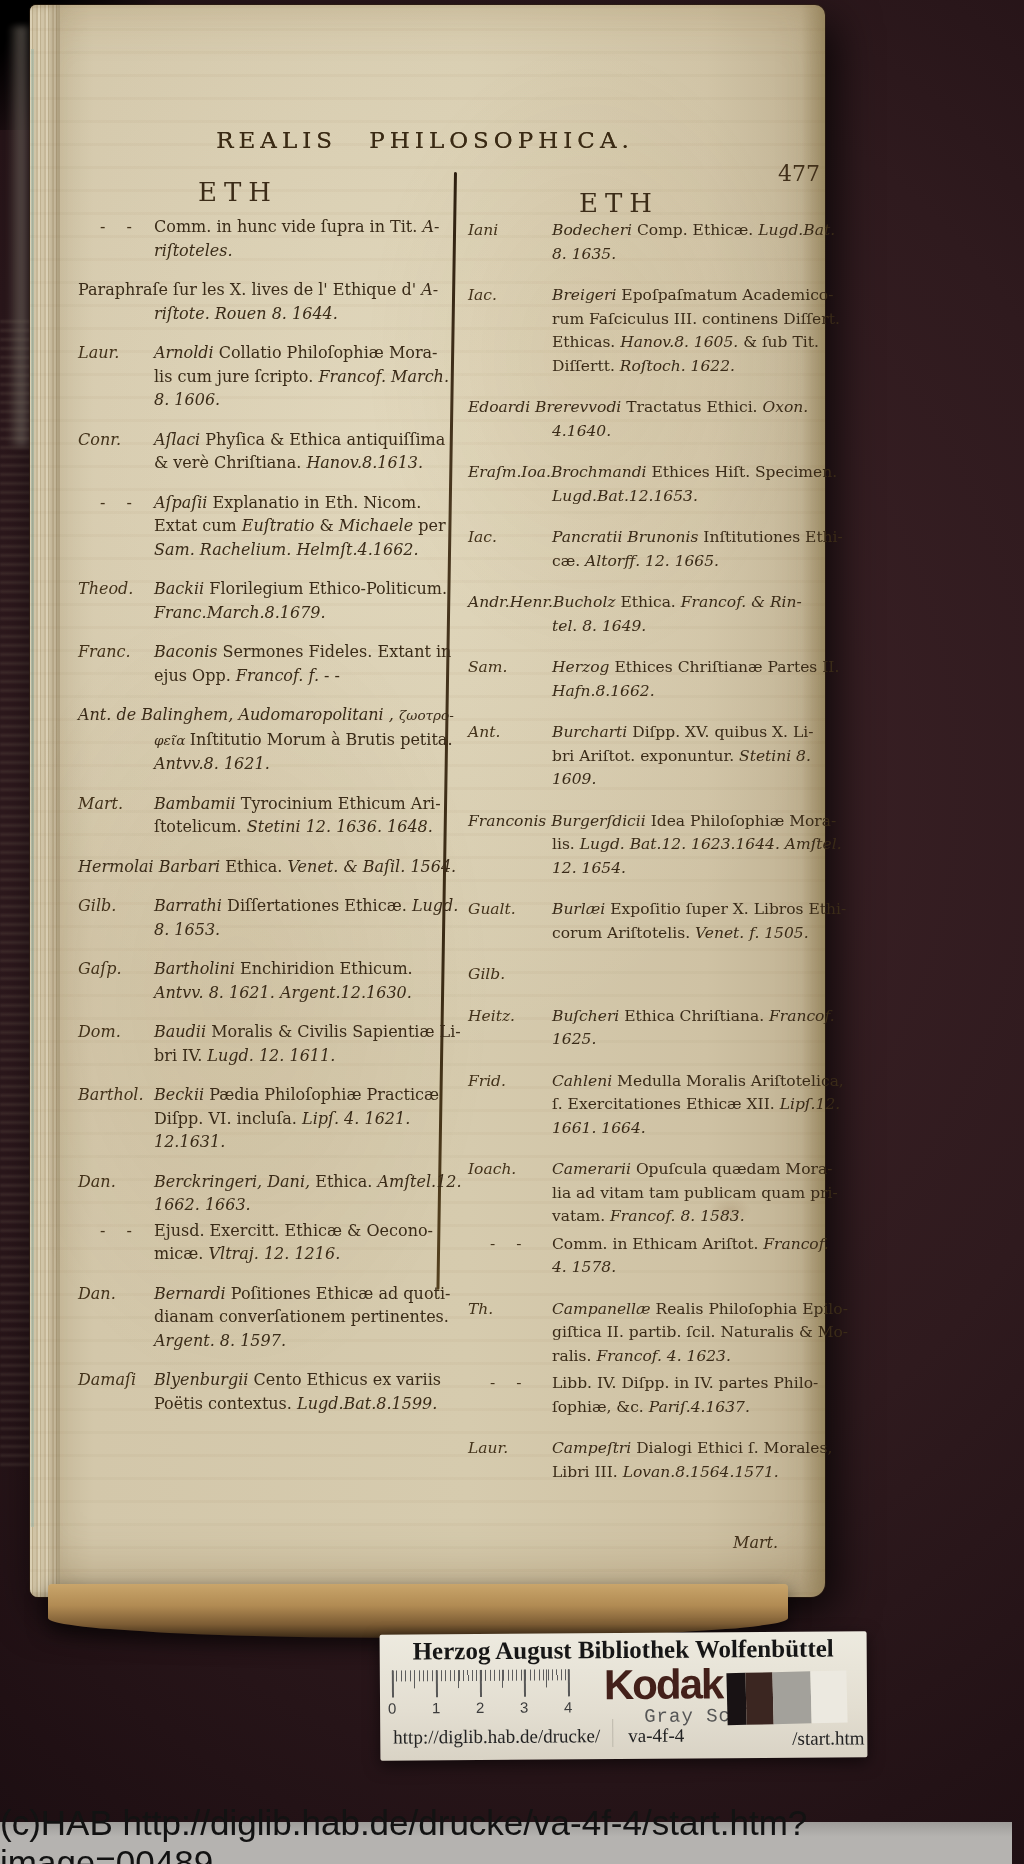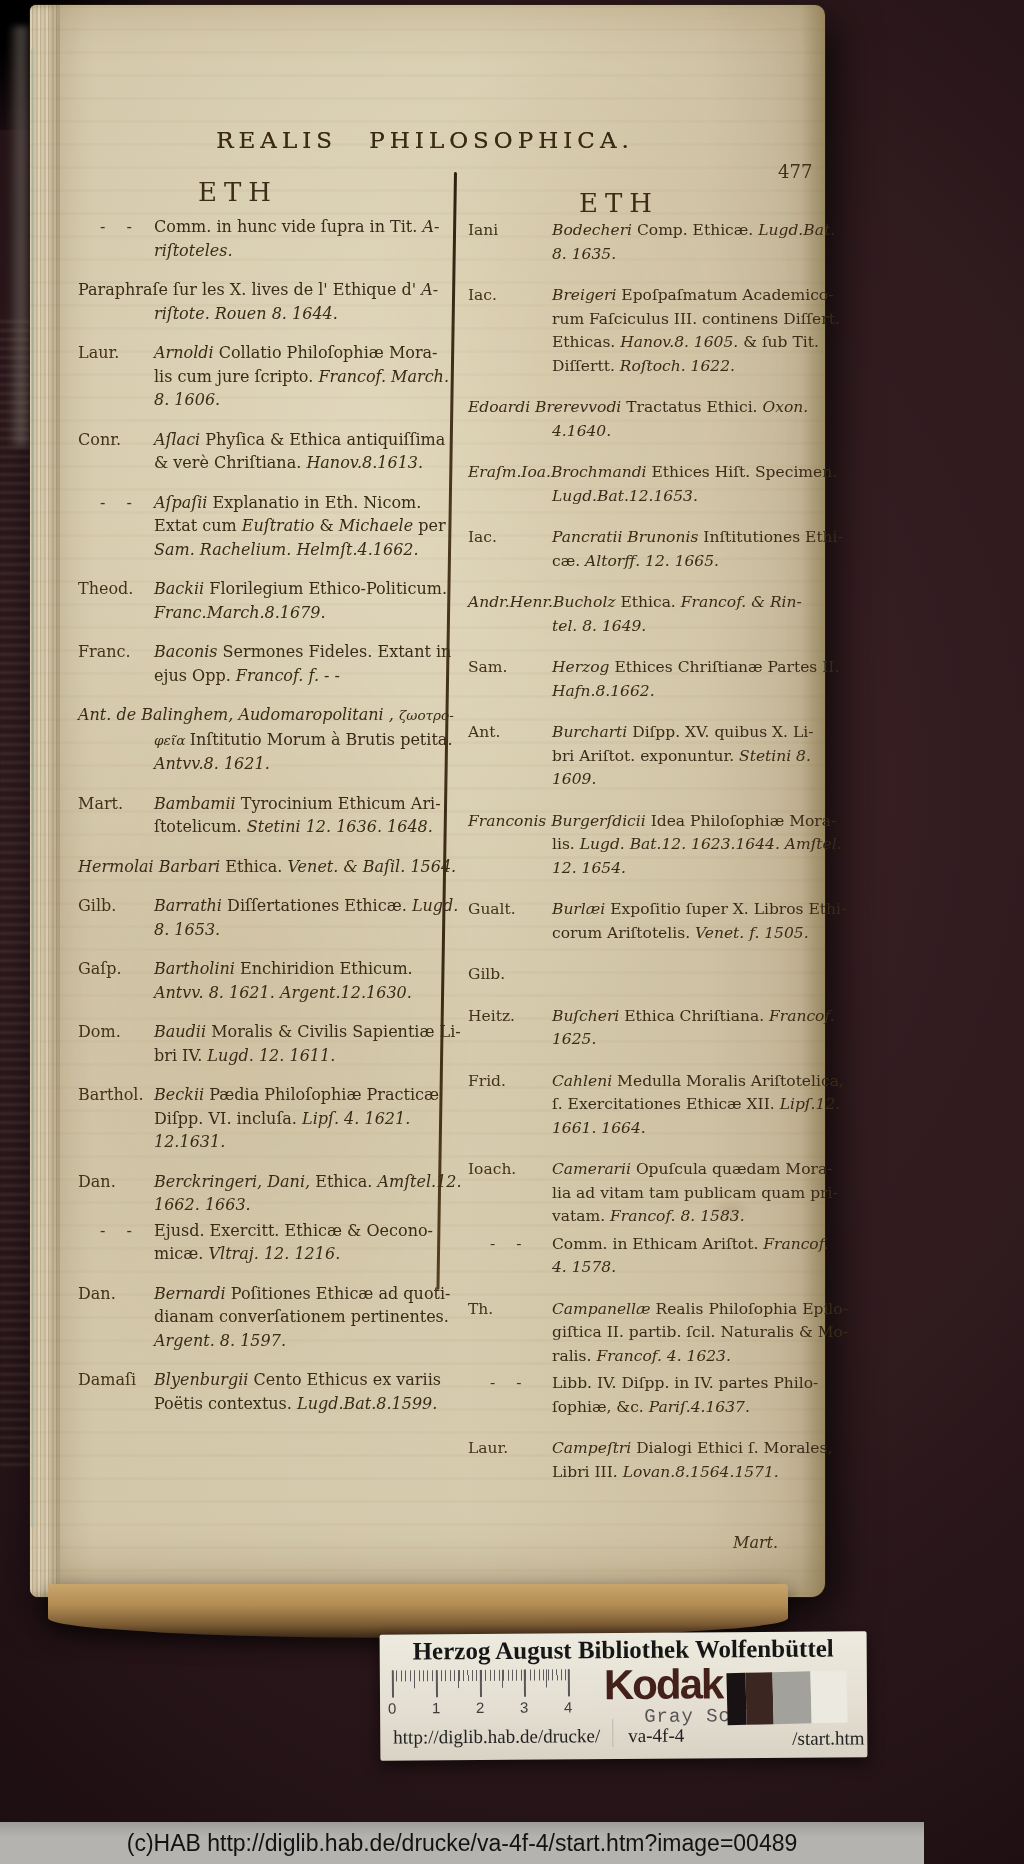--- a/index.html
+++ b/index.html
@@ -40,35 +40,35 @@
     background:
       radial-gradient(40% 28% at 70% 22%, rgba(148,108,48,.07), transparent 70%),
       radial-gradient(46% 36% at 26% 62%, rgba(140,100,48,.07), transparent 70%),
       radial-gradient(30px 18px at 700px 1205px, rgba(110,70,30,.15), transparent 70%),
       radial-gradient(26px 14px at 210px 860px, rgba(110,70,30,.10), transparent 70%),
       repeating-linear-gradient(180deg, rgba(118,84,40,.035) 0 3px, transparent 3px 23px); }
 
   .page-title{ position:absolute; left:0; top:122px; width:790px; text-align:center;
     font-size:23px; letter-spacing:5px; word-spacing:20px; color:#3a2a14;
     text-shadow:0 0 .5px rgba(58,42,20,.8); }
-  .page-number{ position:absolute; left:748px; top:156px; font-size:18px; color:#41301a; }
+  .page-number{ position:absolute; left:748px; top:156px; font-size:22px; color:#41301a; }
   .col-header{ position:absolute; font-size:26px; letter-spacing:7px; color:#3c2c18; }
   #eth-left{ left:168px; top:172px; }
   #eth-right{ left:549px; top:183px; }
   .divider{ position:absolute; left:424px; top:167px; width:3px; height:1118px;
     background:linear-gradient(#2e2010,#4a3820 30%,#392a14 70%,#55411f);
     transform:rotate(.9deg); transform-origin:top center; border-radius:2px; }
 
   .column{ position:absolute; }
   #col-left{ left:48px; top:210px; width:388px; font-size:16px; line-height:23.5px; }
   #col-right{ left:438px; top:214px; width:348px; font-size:15.5px; line-height:23.5px; }
   .entry{ display:flex; margin-bottom:16px; }
   #col-right .entry{ margin-bottom:18px; }
   .entry.tight{ margin-top:-14px; }
-  .entry-label{ flex:0 0 76px; color:#43321a; }
+  .entry-label{ flex:0 0 76px; font-style:italic; color:#43321a; }
   #col-right .entry-label{ flex-basis:84px; }
   .entry-label.dash{ padding-left:22px; font-style:normal; letter-spacing:8px; }
   .entry-body{ flex:1; white-space:pre; }
   .entry.wide .entry-body{ padding-left:76px; text-indent:-76px; }
   #col-right .entry.wide .entry-body{ padding-left:84px; text-indent:-84px; }
   .it{ font-style:italic; }
   .gk{ font-style:italic; font-size:.85em; }
   .catchword{ position:absolute; left:703px; top:1528px; font-style:italic; font-size:16px; color:#41301a; }
 
   .page-bottom-edge{ position:absolute; left:48px; top:1584px; width:740px; height:54px;
@@ -98,24 +98,24 @@
     font-size:19px; color:#555; letter-spacing:1px; }
   .patches{ position:absolute; left:347px; top:40px; height:52px; display:flex;
     transform:rotate(-1deg); }
   .patches div{ height:100%; }
   .card-url-left{ position:absolute; left:13px; top:92px; font-size:19px; color:#222; }
   .card-divider{ position:absolute; left:232px; top:86px; width:1px; height:28px; background:#bdb8ac; }
   .card-shelfmark{ position:absolute; left:248px; top:92px; font-size:19px; color:#222; }
   .card-url-right{ position:absolute; left:412px; top:96px; font-size:19px; color:#222; }
 
   
-  .caption-bar{ position:absolute; left:0; top:1822px; width:924px; height:42px;
+  .caption-bar{ position:absolute; left:0; top:1822px; width:1012px; height:42px;
     background:linear-gradient(#9e9c99,#b5b3b0 35%,#b5b3b0);
     display:flex; align-items:center; justify-content:center;
-    font-family:"Liberation Sans",sans-serif; font-size:23px; color:#121212; }
+    font-family:"Liberation Sans",sans-serif; font-size:35px; color:#121212; }
 </style>
 </head>
 <body>
 
 <div class="photo-corner"></div>
 <div class="bed-edge"></div>
 <div class="left-ghost"></div>
 
 <div class="page">
   <div class="page-gutter"></div>

